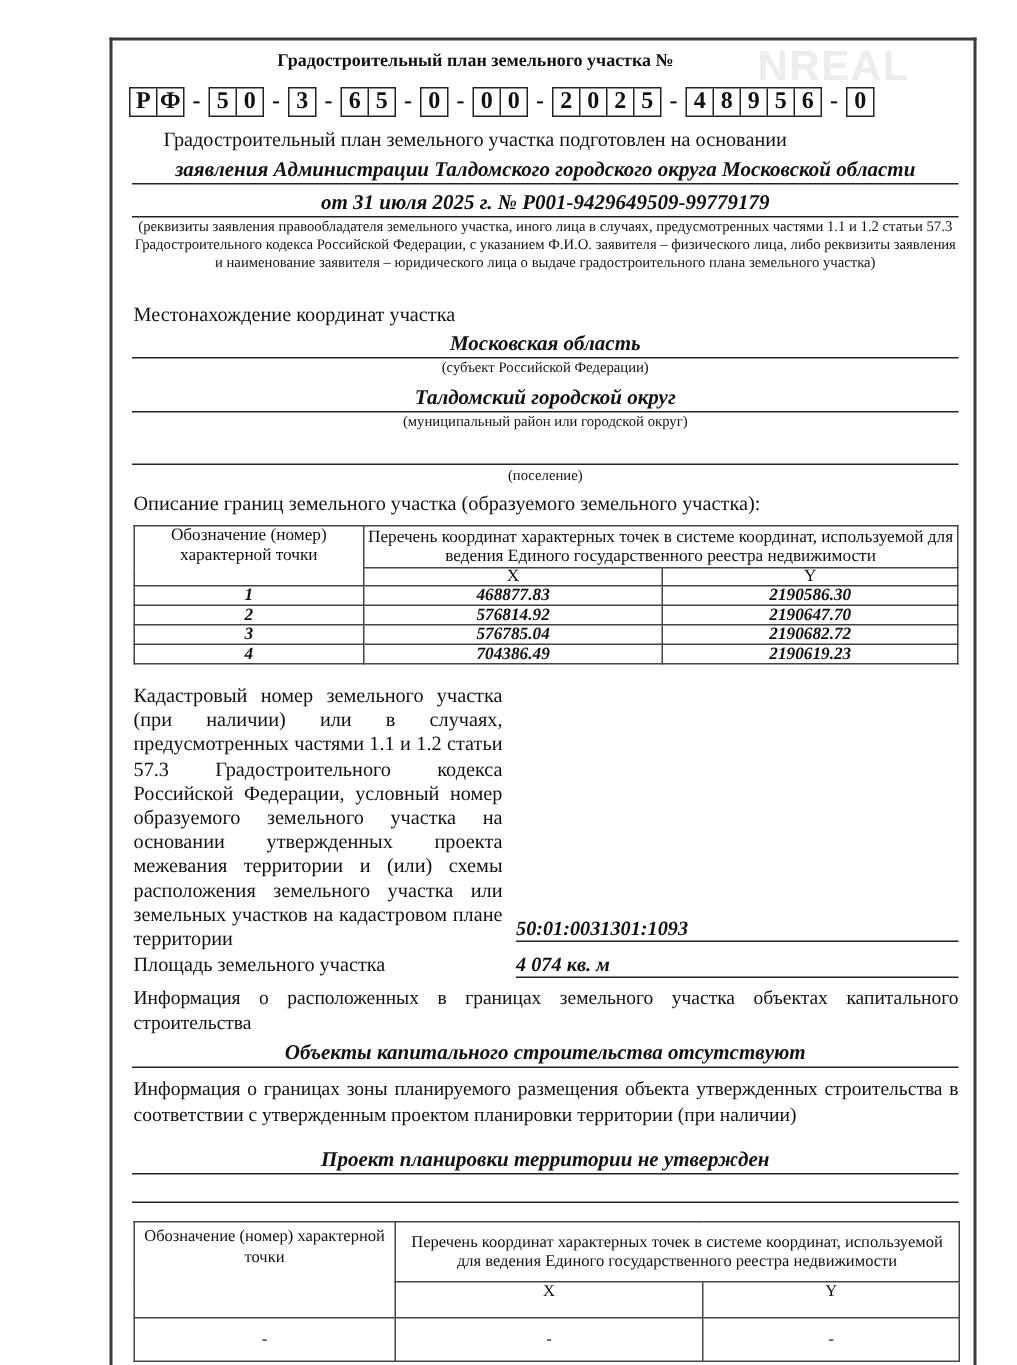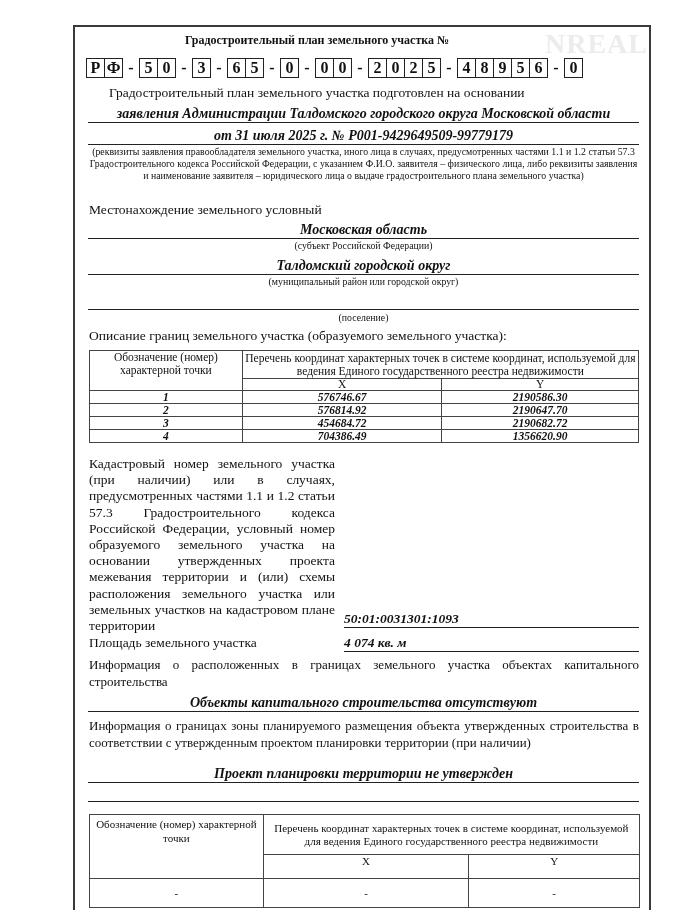--- a/index.html
+++ b/index.html
@@ -1,18 +1,18 @@
 <!DOCTYPE html>
 <html><head>
 <meta charset="utf-8">
 <style>
   html, body { margin: 0; padding: 0; background: #ffffff; }
   body { width: 678px; height: 910px; position: relative; overflow: hidden; font-family: "Liberation Serif", "DejaVu Serif", serif; color: #111; }
   .frame { position: absolute; left: 73px; top: 25px; width: 578px; height: 900px; border: 2px solid #3a3a3a; border-bottom: none; box-sizing: border-box; }
-  .watermark { position: absolute; left: 505px; top: 28px; font-family: Liberation Serif, serif; font-size: 28px; font-weight: bold; color: rgba(200,200,200,0.35); letter-spacing: 1px; margin-left: 40px; }
+  .watermark { position: absolute; left: 505px; top: 28px; font-family: Liberation Sans, sans-serif; font-size: 28px; font-weight: bold; color: rgba(200,200,200,0.35); letter-spacing: 1px; }
   .abs { position: absolute; }
   .title { left: 73px; width: 488px; top: 33px; text-align: center; font-size: 12px; font-weight: bold; }
   .num-row { left: 86px; top: 57px; display: flex; align-items: center; gap: 0; height: 22px; }
   .cell-group { display: flex; border: 1.5px solid #222; height: 20px; box-sizing: border-box; }
   .cell-group span { display: inline-block; width: 17px; text-align: center; font-size: 16px; font-weight: bold; line-height: 18px; border-right: 1px solid #222; }
   .cell-group span:last-child { border-right: none; }
   .dash { font-size: 16px; font-weight: bold; width: 16px; text-align: center; }
   .basis { left: 89px; top: 85px; font-size: 13.5px; margin-left: 20px; }
   .line-field { position: absolute; left: 88px; width: 551px; text-align: center; font-style: italic; font-weight: bold; font-size: 14px; border-bottom: 1.5px solid #222; }
   .caption { position: absolute; left: 88px; width: 551px; text-align: center; font-size: 9.8px; line-height: 12px; }
@@ -81,21 +81,21 @@
       <span>0</span>
     </div>
   </div>
 
 <div class="abs basis">Градостроительный план земельного участка подготовлен на основании</div>
 
 <div class="line-field" style="top:106px;">заявления Администрации Талдомского городского округа Московской области</div>
 <div class="line-field" style="top:128px;">от 31 июля 2025 г. № P001-9429649509-99779179</div>
 <div class="caption" style="top:146px;">(реквизиты заявления правообладателя земельного участка, иного лица в случаях, предусмотренных частями 1.1 и 1.2 статьи 57.3 Градостроительного кодекса Российской Федерации, с указанием Ф.И.О. заявителя – физического лица, либо реквизиты заявления и наименование заявителя – юридического лица о выдаче градостроительного плана земельного участка)</div>
 
-<div class="label" style="left:89px; top:202px;">Местонахождение земельного условный</div>
+<div class="label" style="left:89px; top:202px;">Местонахождение координат участка</div>
 <div class="line-field" style="top:222px;">Московская область</div>
 <div class="caption" style="top:240px;">(субъект Российской Федерации)</div>
 <div class="line-field" style="top:258px;">Талдомский городской округ</div>
 <div class="caption" style="top:276px;">(муниципальный район или городской округ)</div>
 <div class="line-field" style="top:292px; height:17px;"></div>
 <div class="caption" style="top:312px;">(поселение)</div>
 
 <div class="label" style="left:89px; top:328px;">Описание границ земельного участка (образуемого земельного участка):</div>
 
 <table class="coords" style="left:89px; top:350px; width:550px;">
@@ -110,37 +110,37 @@
     <th colspan="2" style="line-height:13px;">Перечень координат характерных точек в системе координат, используемой для ведения Единого государственного реестра недвижимости</th>
   </tr>
   <tr style="height:12px; line-height:11px;">
     <th>X</th>
     <th>Y</th>
   </tr>
   </tbody>
     <tbody id="bt-body">
       <tr style="height: 11px;">
         <td class="val">1</td>
-        <td class="val">576746.67</td>
+        <td class="val">468877.83</td>
         <td class="val">2190586.30</td>
       </tr>
       <tr style="height: 11px;">
         <td class="val">2</td>
         <td class="val">576814.92</td>
         <td class="val">2190647.70</td>
       </tr>
       <tr style="height: 11px;">
         <td class="val">3</td>
-        <td class="val">454684.72</td>
+        <td class="val">576785.04</td>
         <td class="val">2190682.72</td>
       </tr>
       <tr style="height: 11px;">
         <td class="val">4</td>
         <td class="val">704386.49</td>
-        <td class="val">1356620.90</td>
+        <td class="val">2190619.23</td>
       </tr>
     </tbody>
 </table>
 
 <div class="cad-text">Кадастровый номер земельного участка (при наличии) или в случаях, предусмотренных частями 1.1 и 1.2 статьи 57.3 Градостроительного кодекса Российской Федерации, условный номер образуемого земельного участка на основании утвержденных проекта межевания территории и (или) схемы расположения земельного участка или земельных участков на кадастровом плане территории</div>
 <div class="right-field" style="top:611px;">50:01:0031301:1093</div>
 
 <div class="label" style="left:89px; top:635px;">Площадь земельного участка</div>
 <div class="right-field" style="top:635px;">4 074 кв. м</div>
 

